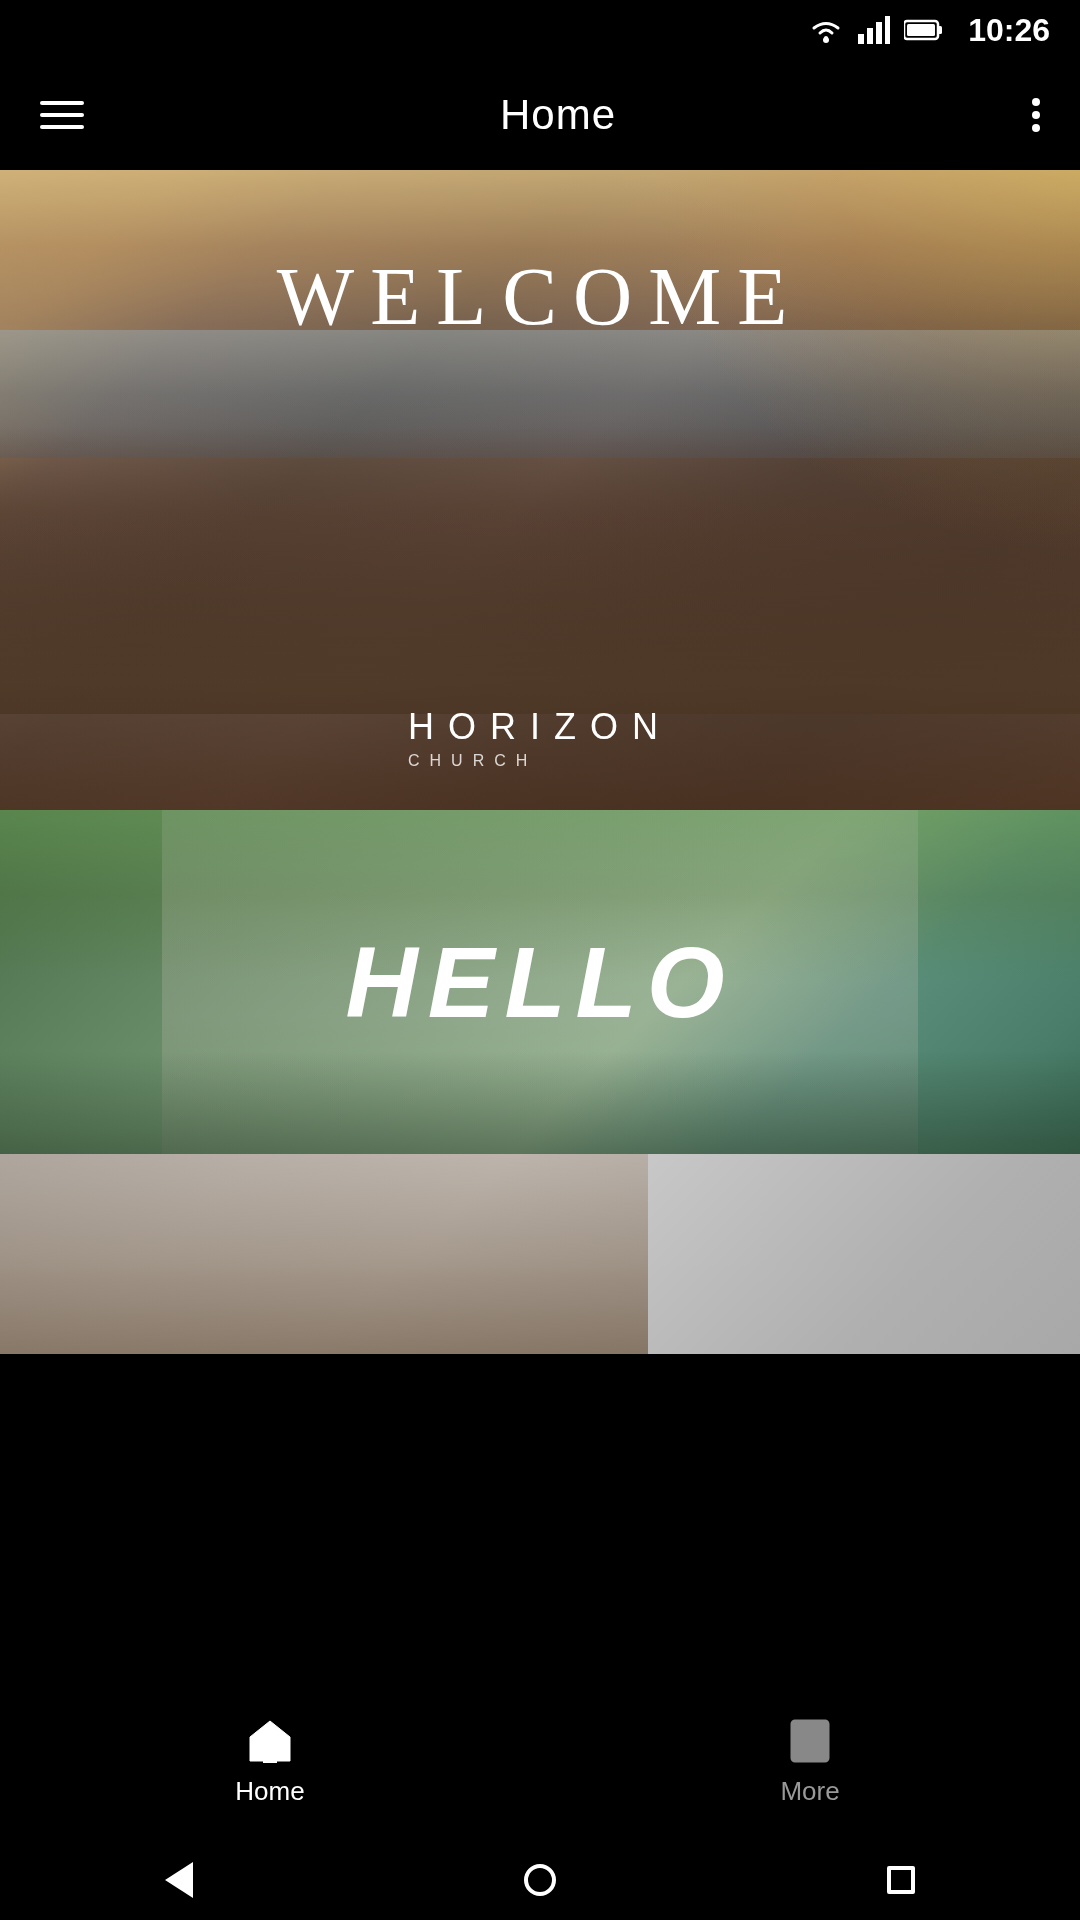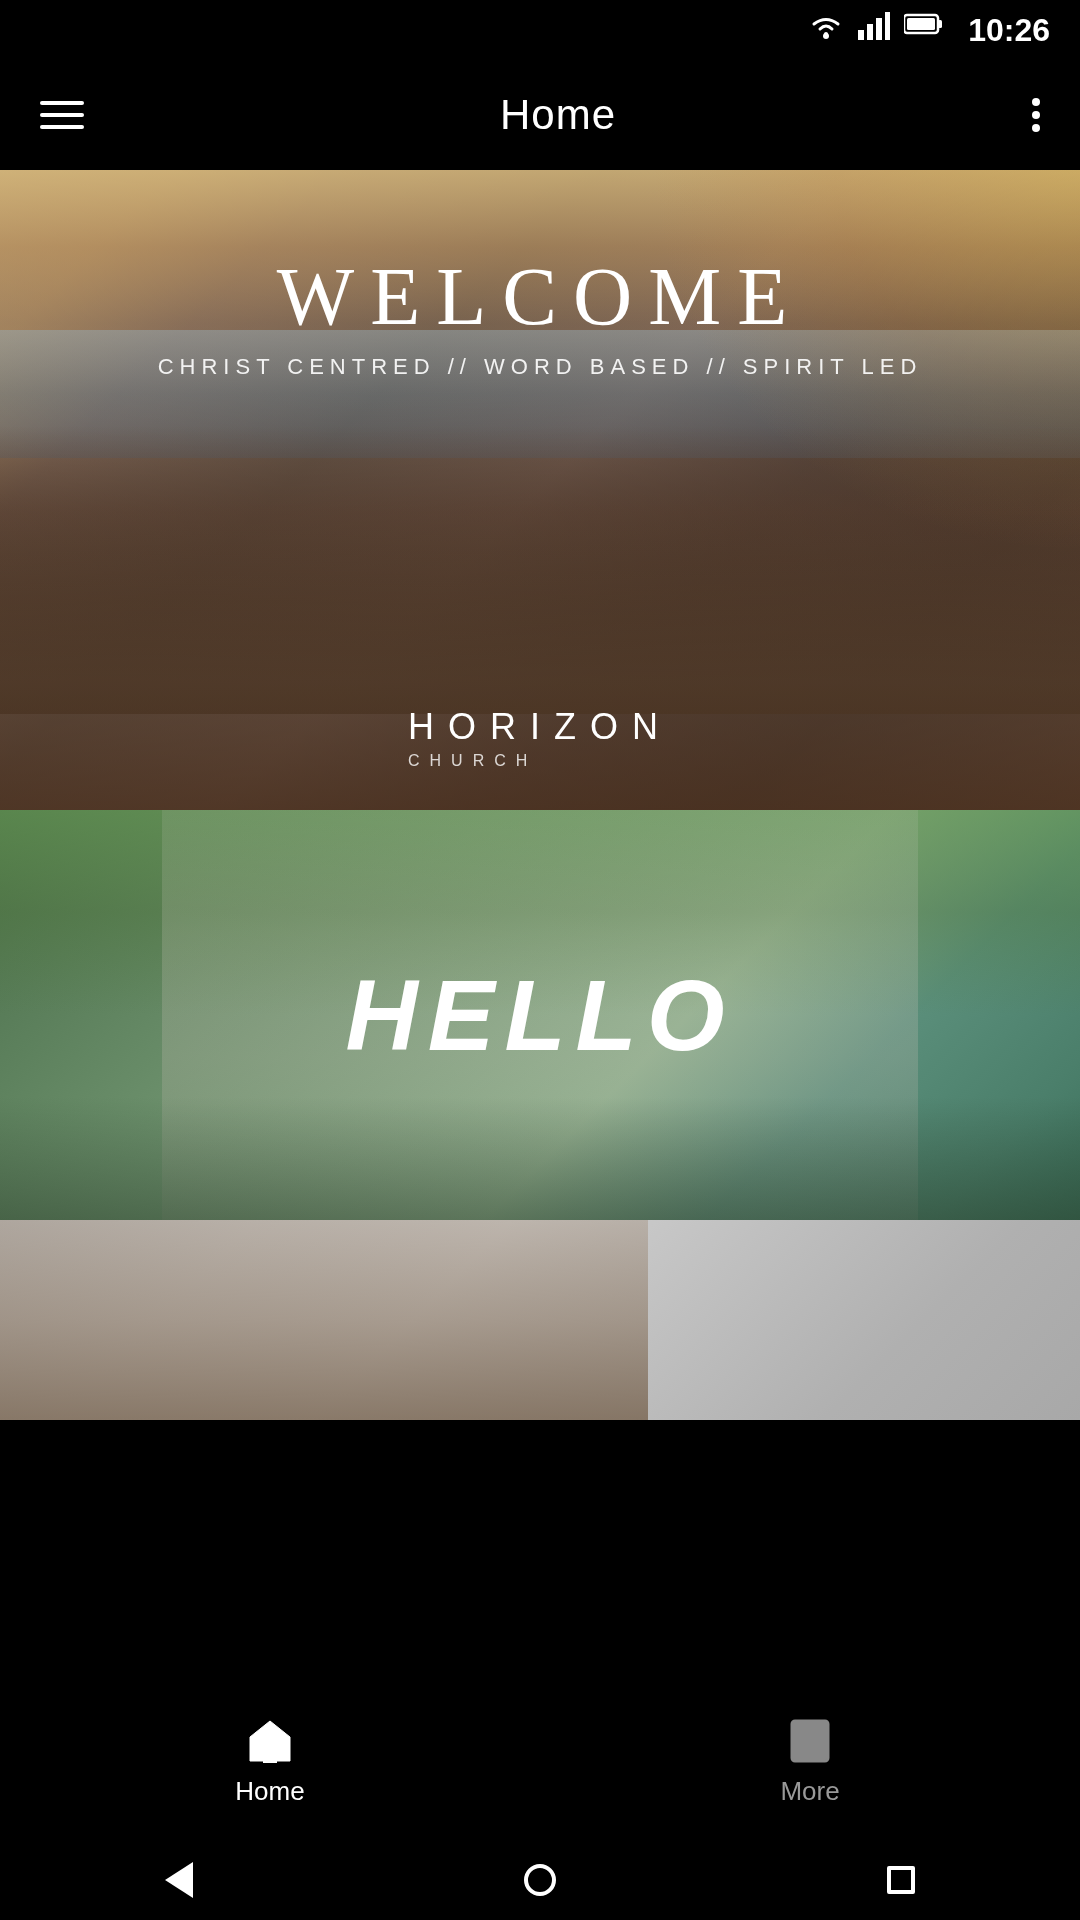--- a/index.html
+++ b/index.html
@@ -28,20 +28,21 @@
       background: #000;
       display: flex;
       align-items: center;
       justify-content: flex-end;
       padding: 0 30px;
       z-index: 100;
     }
 
     .status-bar-icons {
       display: flex;
+      align-items: center;
       gap: 14px;
     }
 
     .status-time {
       color: #fff;
       font-size: 32px;
       font-weight: bold;
       margin-left: 10px;
     }
 
@@ -212,20 +213,21 @@
       top: 0;
       left: 0;
       right: 0;
       bottom: 0;
       display: flex;
       flex-direction: column;
       align-items: center;
       justify-content: flex-start;
       padding-top: 80px;
       z-index: 10;
+      gap: 44px;
     }
 
     .welcome-title {
       color: #fff;
       font-size: 82px;
       font-weight: 300;
       letter-spacing: 16px;
       text-align: center;
       font-family: 'Georgia', serif;
     }
@@ -257,21 +259,21 @@
     .horizon-logo-sub {
       color: rgba(255,255,255,0.8);
       font-size: 16px;
       letter-spacing: 10px;
       margin-top: 4px;
     }
 
     
     .hello-banner {
       width: 1080px;
-      height: 410px;
+      height: 344px;
       position: relative;
       overflow: hidden;
     }
 
     .hello-bg {
       width: 100%;
       height: 100%;
       background: linear-gradient(135deg,
         #4a6e4a 0%,
         #5a7e5a 15%,
@@ -523,21 +525,20 @@
 <div class="content-area">
 
   <div class="welcome-banner">
     <div class="welcome-bg">
       <div class="ocean-layer"></div>
       <div class="terrain-layer"></div>
       <div class="warm-glow"></div>
     </div>
     <div class="welcome-text-overlay">
       <span class="welcome-title">WELCOME</span>
-      <span class="welcome-subtitle">CHRIST CENTRED // WORD BASED // SPIRIT LED</span>
     </div>
     <div class="horizon-logo">
       <div class="horizon-logo-text">HORIZON</div>
       <div class="horizon-logo-sub">CHURCH</div>
     </div>
   </div>
 
   <div class="hello-banner">
     <div class="hello-bg">
       <div class="people-area"></div>

